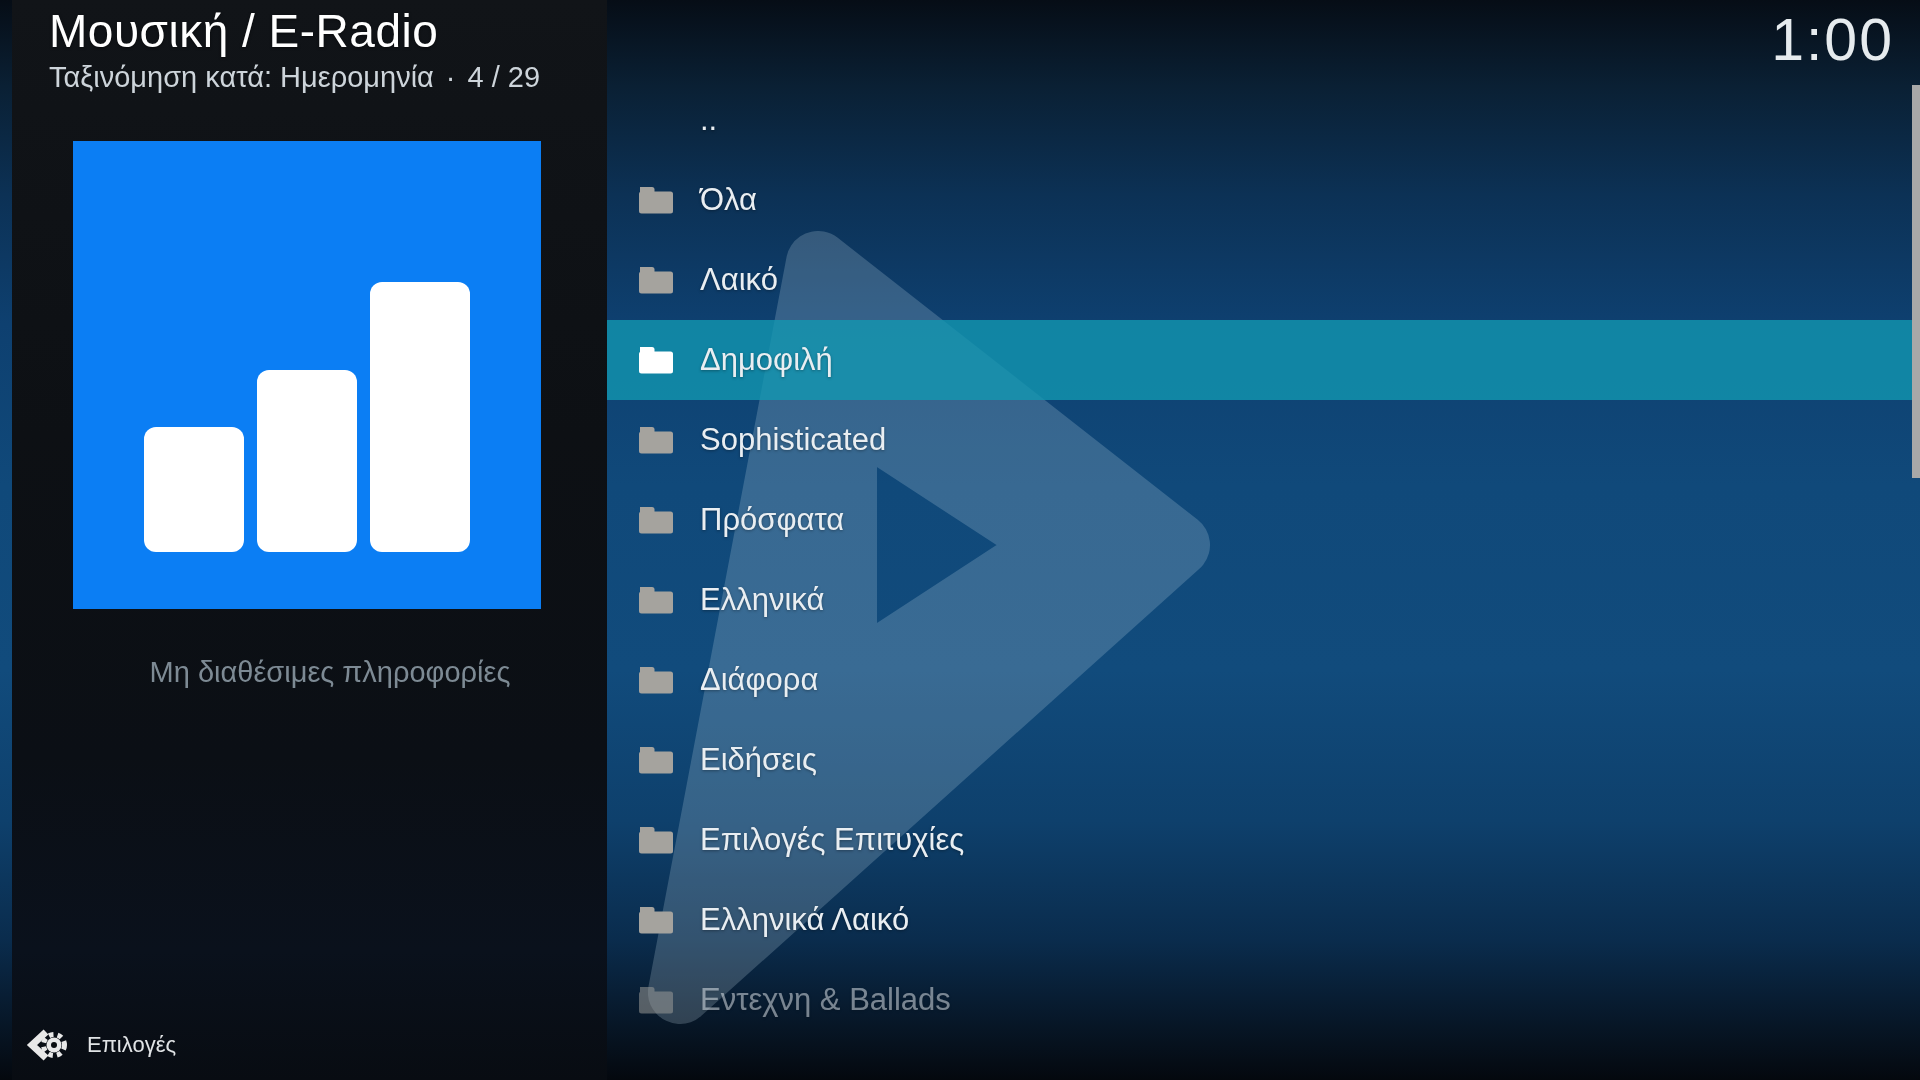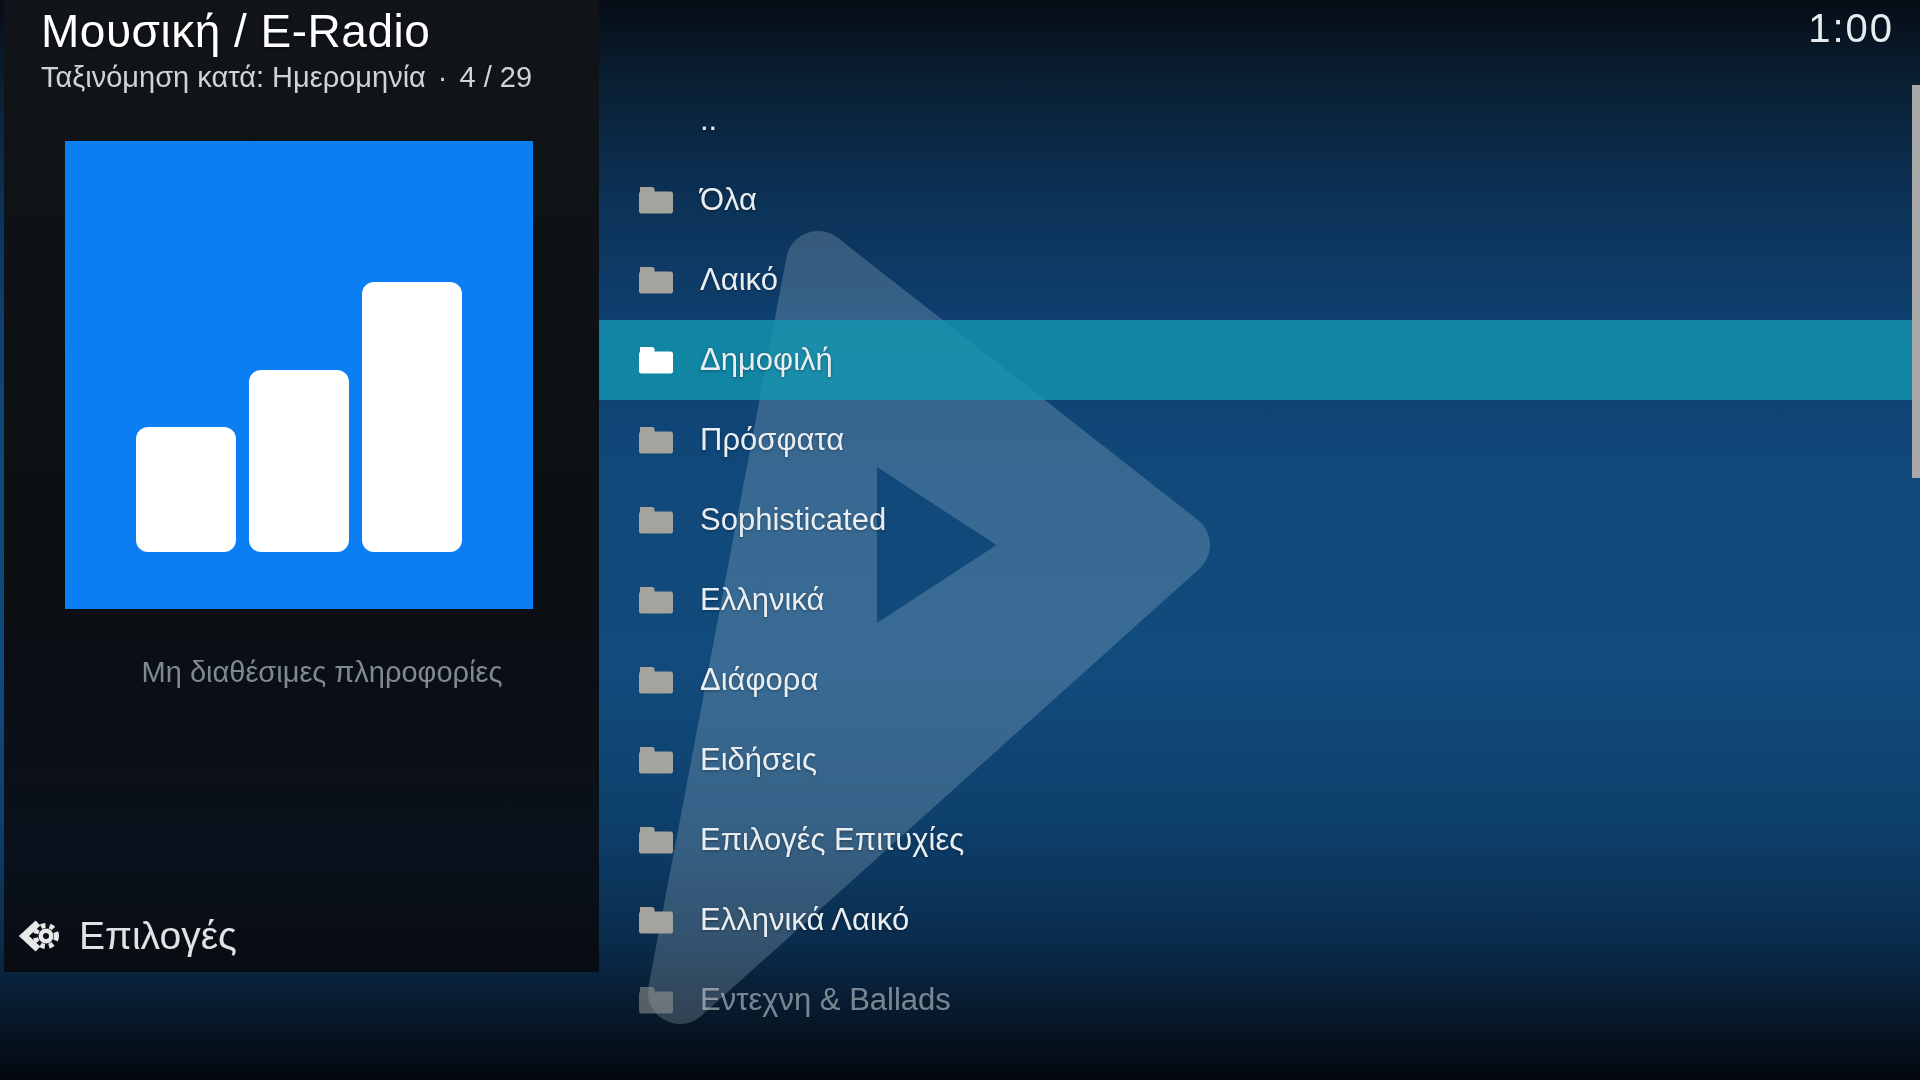--- a/index.html
+++ b/index.html
@@ -24,44 +24,44 @@
   .row.selected .icon{color:#ffffff;}
   .row .icon svg{display:block;}
   .row .label{margin-left:26px;font-size:31px;font-weight:300;color:#e9eef2;
               text-shadow:0 1px 3px rgba(0,0,0,0.35);white-space:nowrap;}
   .row.dim{opacity:0.5;}
 
   
   .scrollbar{position:absolute;left:1912px;top:85px;width:8px;height:393px;background:#a8a8a8;}
 
   
-  .left-panel{position:absolute;left:4px;top:0;width:595px;height:972px;
+  .left-panel{position:absolute;left:12px;top:0;width:595px;height:1080px;
       background:linear-gradient(180deg,#111418 0%,#0d1014 40%,#0b0f15 70%,#0a111c 88%,#080c12 100%);}
 
   .header{position:absolute;left:37px;top:4px;}
   .title{font-size:46px;font-weight:300;color:#ffffff;letter-spacing:0.5px;
          text-shadow:0 1px 3px rgba(0,0,0,0.5);white-space:nowrap;}
   .subtitle{margin-top:3px;font-size:29px;font-weight:300;color:#cdd4da;white-space:nowrap;}
   .subtitle .sep{margin:0 12px;}
 
-  .clock{position:absolute;top:6px;right:26px;font-size:40px;font-weight:200;
+  .clock{position:absolute;top:6px;right:26px;font-size:59px;font-weight:200;
          color:#e6ebee;letter-spacing:2px;}
 
   
   .thumb{position:absolute;left:61px;top:141px;width:468px;height:468px;background:#0b7ef4;
          display:flex;align-items:flex-end;justify-content:center;gap:13px;padding-bottom:0;}
   .bar{width:100px;background:#ffffff;border-radius:12px;margin-bottom:57px;}
 
   .info-text{position:absolute;left:0;top:656px;width:590px;text-align:center;
              font-size:29px;font-weight:300;color:#7d8a94;margin-left:23px;}
 
   
   .options{position:absolute;left:13px;bottom:14px;display:flex;align-items:center;cursor:pointer;}
   .options .opt-icon{width:42px;height:42px;}
-  .options .opt-label{margin-left:20px;font-size:39px;font-weight:300;color:#e0e3e5;}
+  .options .opt-label{margin-left:20px;font-size:22px;font-weight:300;color:#e0e3e5;}
 </style>
 </head>
 <body>
 
 <div class="stage">
 
   <div class="bg"></div>
 
   <svg class="watermark" width="1920" height="1080" viewBox="0 0 1920 1080" aria-hidden="true">
     <g opacity="0.22">
@@ -101,30 +101,30 @@
         </span>
         <span class="label">Δημοφιλή</span>
       </div>
       <div class="row">
         <span class="icon">
           <svg viewBox="0 0 36 30" width="36" height="30">
             <path d="M2 2 h12 a2.5 2.5 0 0 1 2.5 2.5 V8 H2 Z" fill="currentColor"></path>
             <rect x="1" y="6.5" width="34" height="22" rx="2.5" fill="currentColor"></rect>
           </svg>
         </span>
+        <span class="label">Sophisticated</span>
+      </div>
+      <div class="row">
+        <span class="icon">
+          <svg viewBox="0 0 36 30" width="36" height="30">
+            <path d="M2 2 h12 a2.5 2.5 0 0 1 2.5 2.5 V8 H2 Z" fill="currentColor"></path>
+            <rect x="1" y="6.5" width="34" height="22" rx="2.5" fill="currentColor"></rect>
+          </svg>
+        </span>
         <span class="label">Πρόσφατα</span>
-      </div>
-      <div class="row">
-        <span class="icon">
-          <svg viewBox="0 0 36 30" width="36" height="30">
-            <path d="M2 2 h12 a2.5 2.5 0 0 1 2.5 2.5 V8 H2 Z" fill="currentColor"></path>
-            <rect x="1" y="6.5" width="34" height="22" rx="2.5" fill="currentColor"></rect>
-          </svg>
-        </span>
-        <span class="label">Sophisticated</span>
       </div>
       <div class="row">
         <span class="icon">
           <svg viewBox="0 0 36 30" width="36" height="30">
             <path d="M2 2 h12 a2.5 2.5 0 0 1 2.5 2.5 V8 H2 Z" fill="currentColor"></path>
             <rect x="1" y="6.5" width="34" height="22" rx="2.5" fill="currentColor"></rect>
           </svg>
         </span>
         <span class="label">Ελληνικά</span>
       </div>

